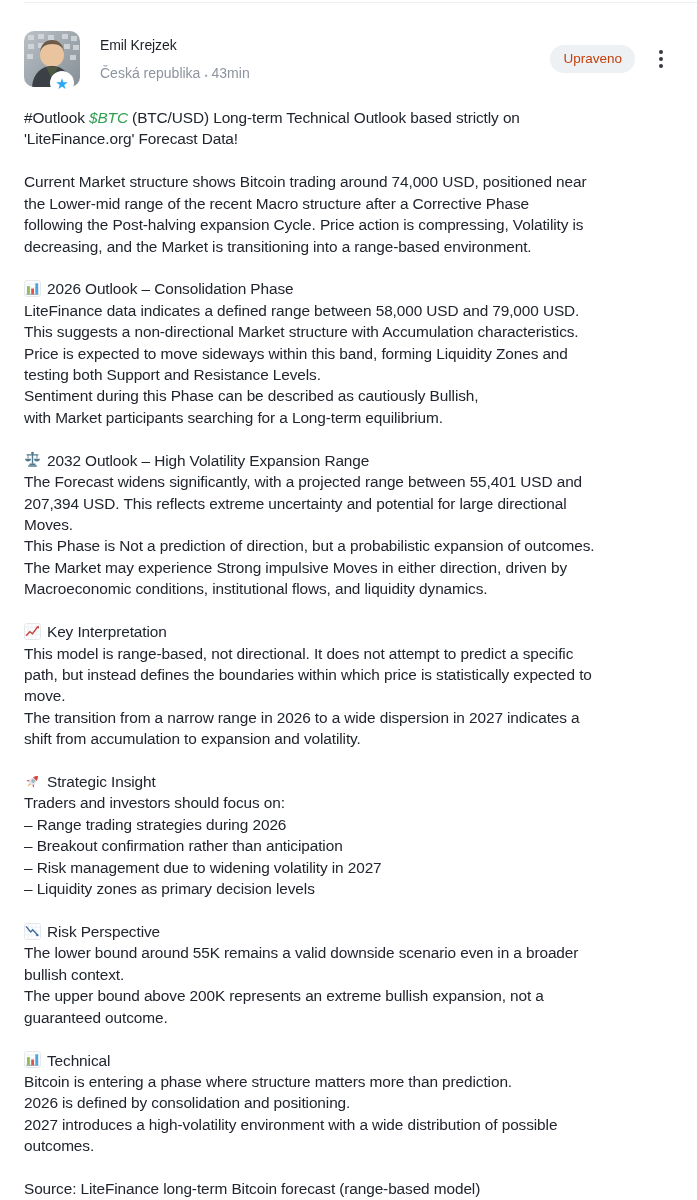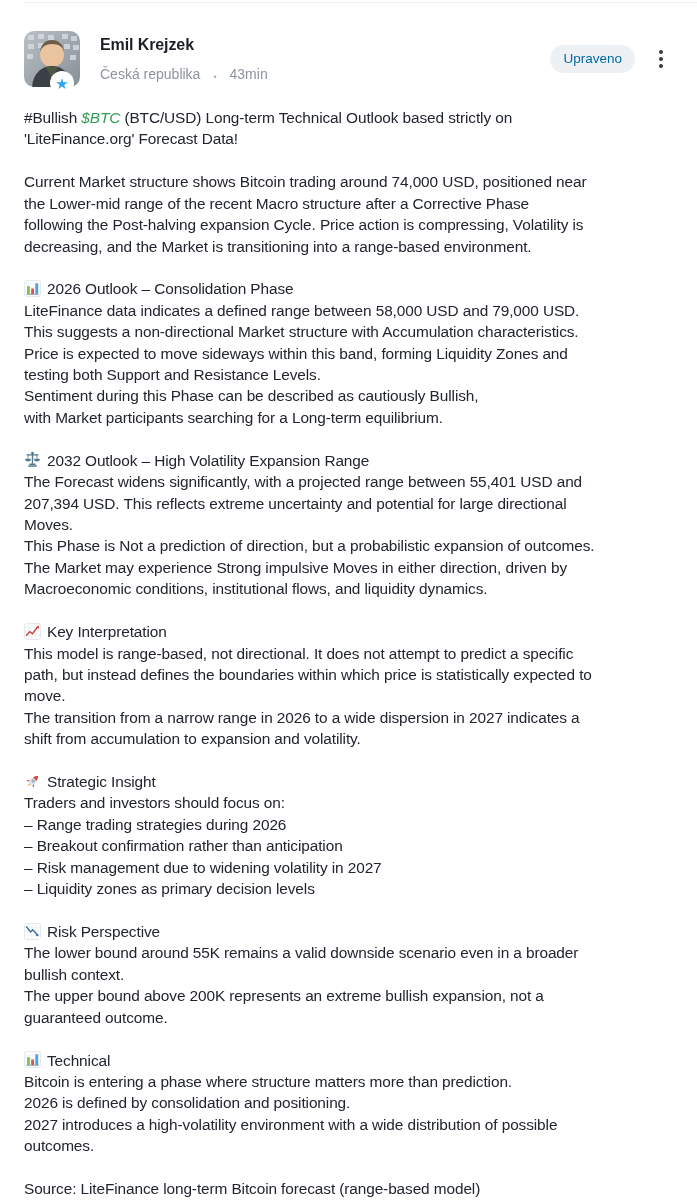--- a/index.html
+++ b/index.html
@@ -19,26 +19,26 @@
   .avatar-wrap { position: relative; width: 56px; height: 56px; flex: 0 0 auto; cursor: pointer; }
   .avatar-wrap svg.avatar { width: 56px; height: 56px; border-radius: 10px; display: block; }
   .star-badge {
     position: absolute; left: 26px; top: 40px;
     width: 24px; height: 24px; border-radius: 50%;
     background: #ffffff;
     display: flex; align-items: center; justify-content: center;
   }
   .star-badge .star { color: #2ba7f5; font-size: 15px; line-height: 1; }
   .header-meta { margin-left: 20px; flex: 1 1 auto; min-width: 0; }
-  .author-name { font-size: 16px; font-weight: 700; color: #1d2127; letter-spacing: -0.1px; cursor: pointer; }
-  .author-sub { margin-top: 12px; font-size: 14px; color: #8d949e; display: flex; align-items: flex-end; gap: 13px; }
+  .author-name { font-size: 14px; font-weight: 400; color: #1d2127; letter-spacing: -0.1px; cursor: pointer; }
+  .author-sub { margin-top: 12px; font-size: 14px; color: #8d949e; display: flex; align-items: flex-end; gap: 4px; }
   .dot-sep { font-size: 9px; color: #aab0b8; }
   .header-right { display: flex; align-items: center; gap: 20px; }
   .edited-pill {
-    background: #eef1f4; color: #0369a1;
+    background: #eef1f4; color: #c2410c;
     font-size: 13.5px; line-height: 1;
     padding: 7px 13px; border-radius: 14px;
     white-space: nowrap;
   }
   .kebab { display: flex; flex-direction: column; gap: 3px; padding: 4px; cursor: pointer; }
   .kebab i { width: 4px; height: 4px; border-radius: 50%; background: #343a42; display: block; }
 
   
   .post-body {
     padding: 20px 24px 0 24px;
@@ -104,21 +104,21 @@
     <span class="kebab">
         <i></i>
         <i></i>
         <i></i>
       </span>
   </div>
 </header>
 
 <article class="post-body">
 
-  <div class="block"><span>#Bullish </span><span class="ticker-link">$BTC</span><span> (BTC/USD) Long-term Technical Outlook based strictly on
+  <div class="block"><span>#Outlook </span><span class="ticker-link">$BTC</span><span> (BTC/USD) Long-term Technical Outlook based strictly on
 'LiteFinance.org' Forecast Data!</span></div>
 
   <div class="block">Current Market structure shows Bitcoin trading around 74,000 USD, positioned near
 the Lower-mid range of the recent Macro structure after a Corrective Phase
 following the Post-halving expansion Cycle. Price action is compressing, Volatility is
 decreasing, and the Market is transitioning into a range-based environment.</div>
 
   <div class="block"><span class="heading-line"><svg class="sec-icon" viewBox="0 0 18 18">
           <rect x="0.5" y="0.5" width="17" height="17" rx="2.5" fill="#fbfcfd" stroke="#e2e7eb"></rect>
           <g stroke="#edf1f4" stroke-width="1">

